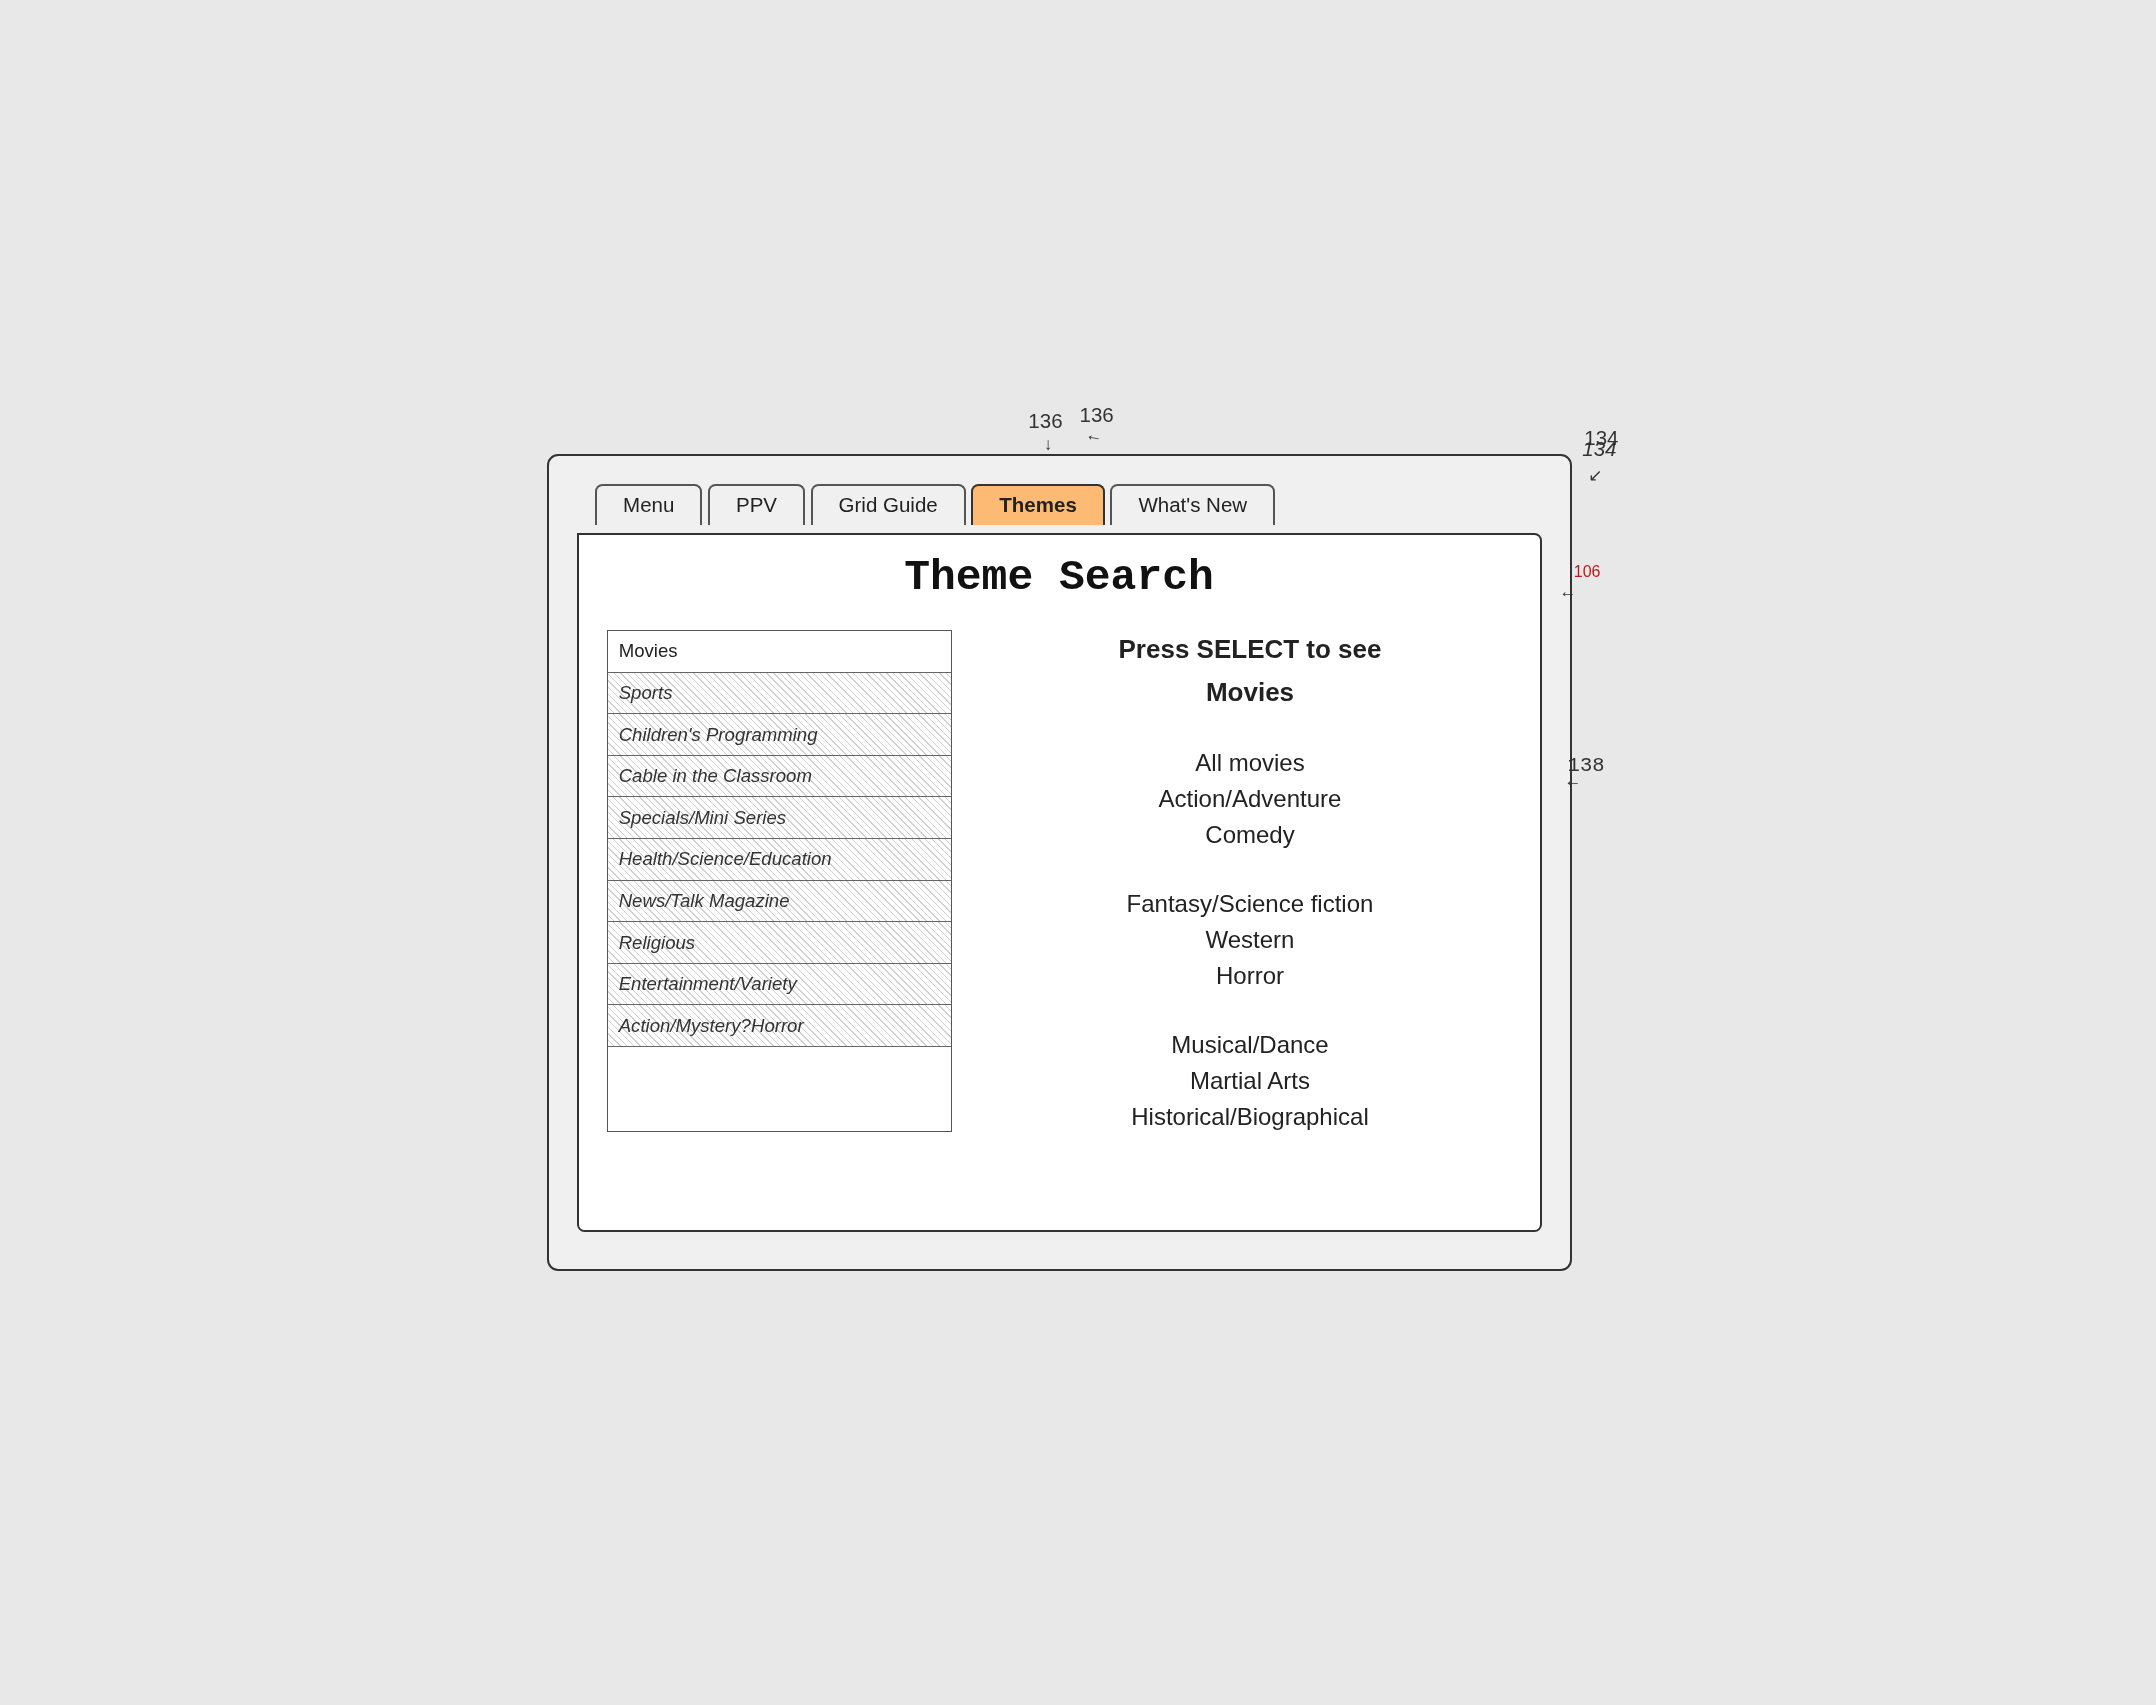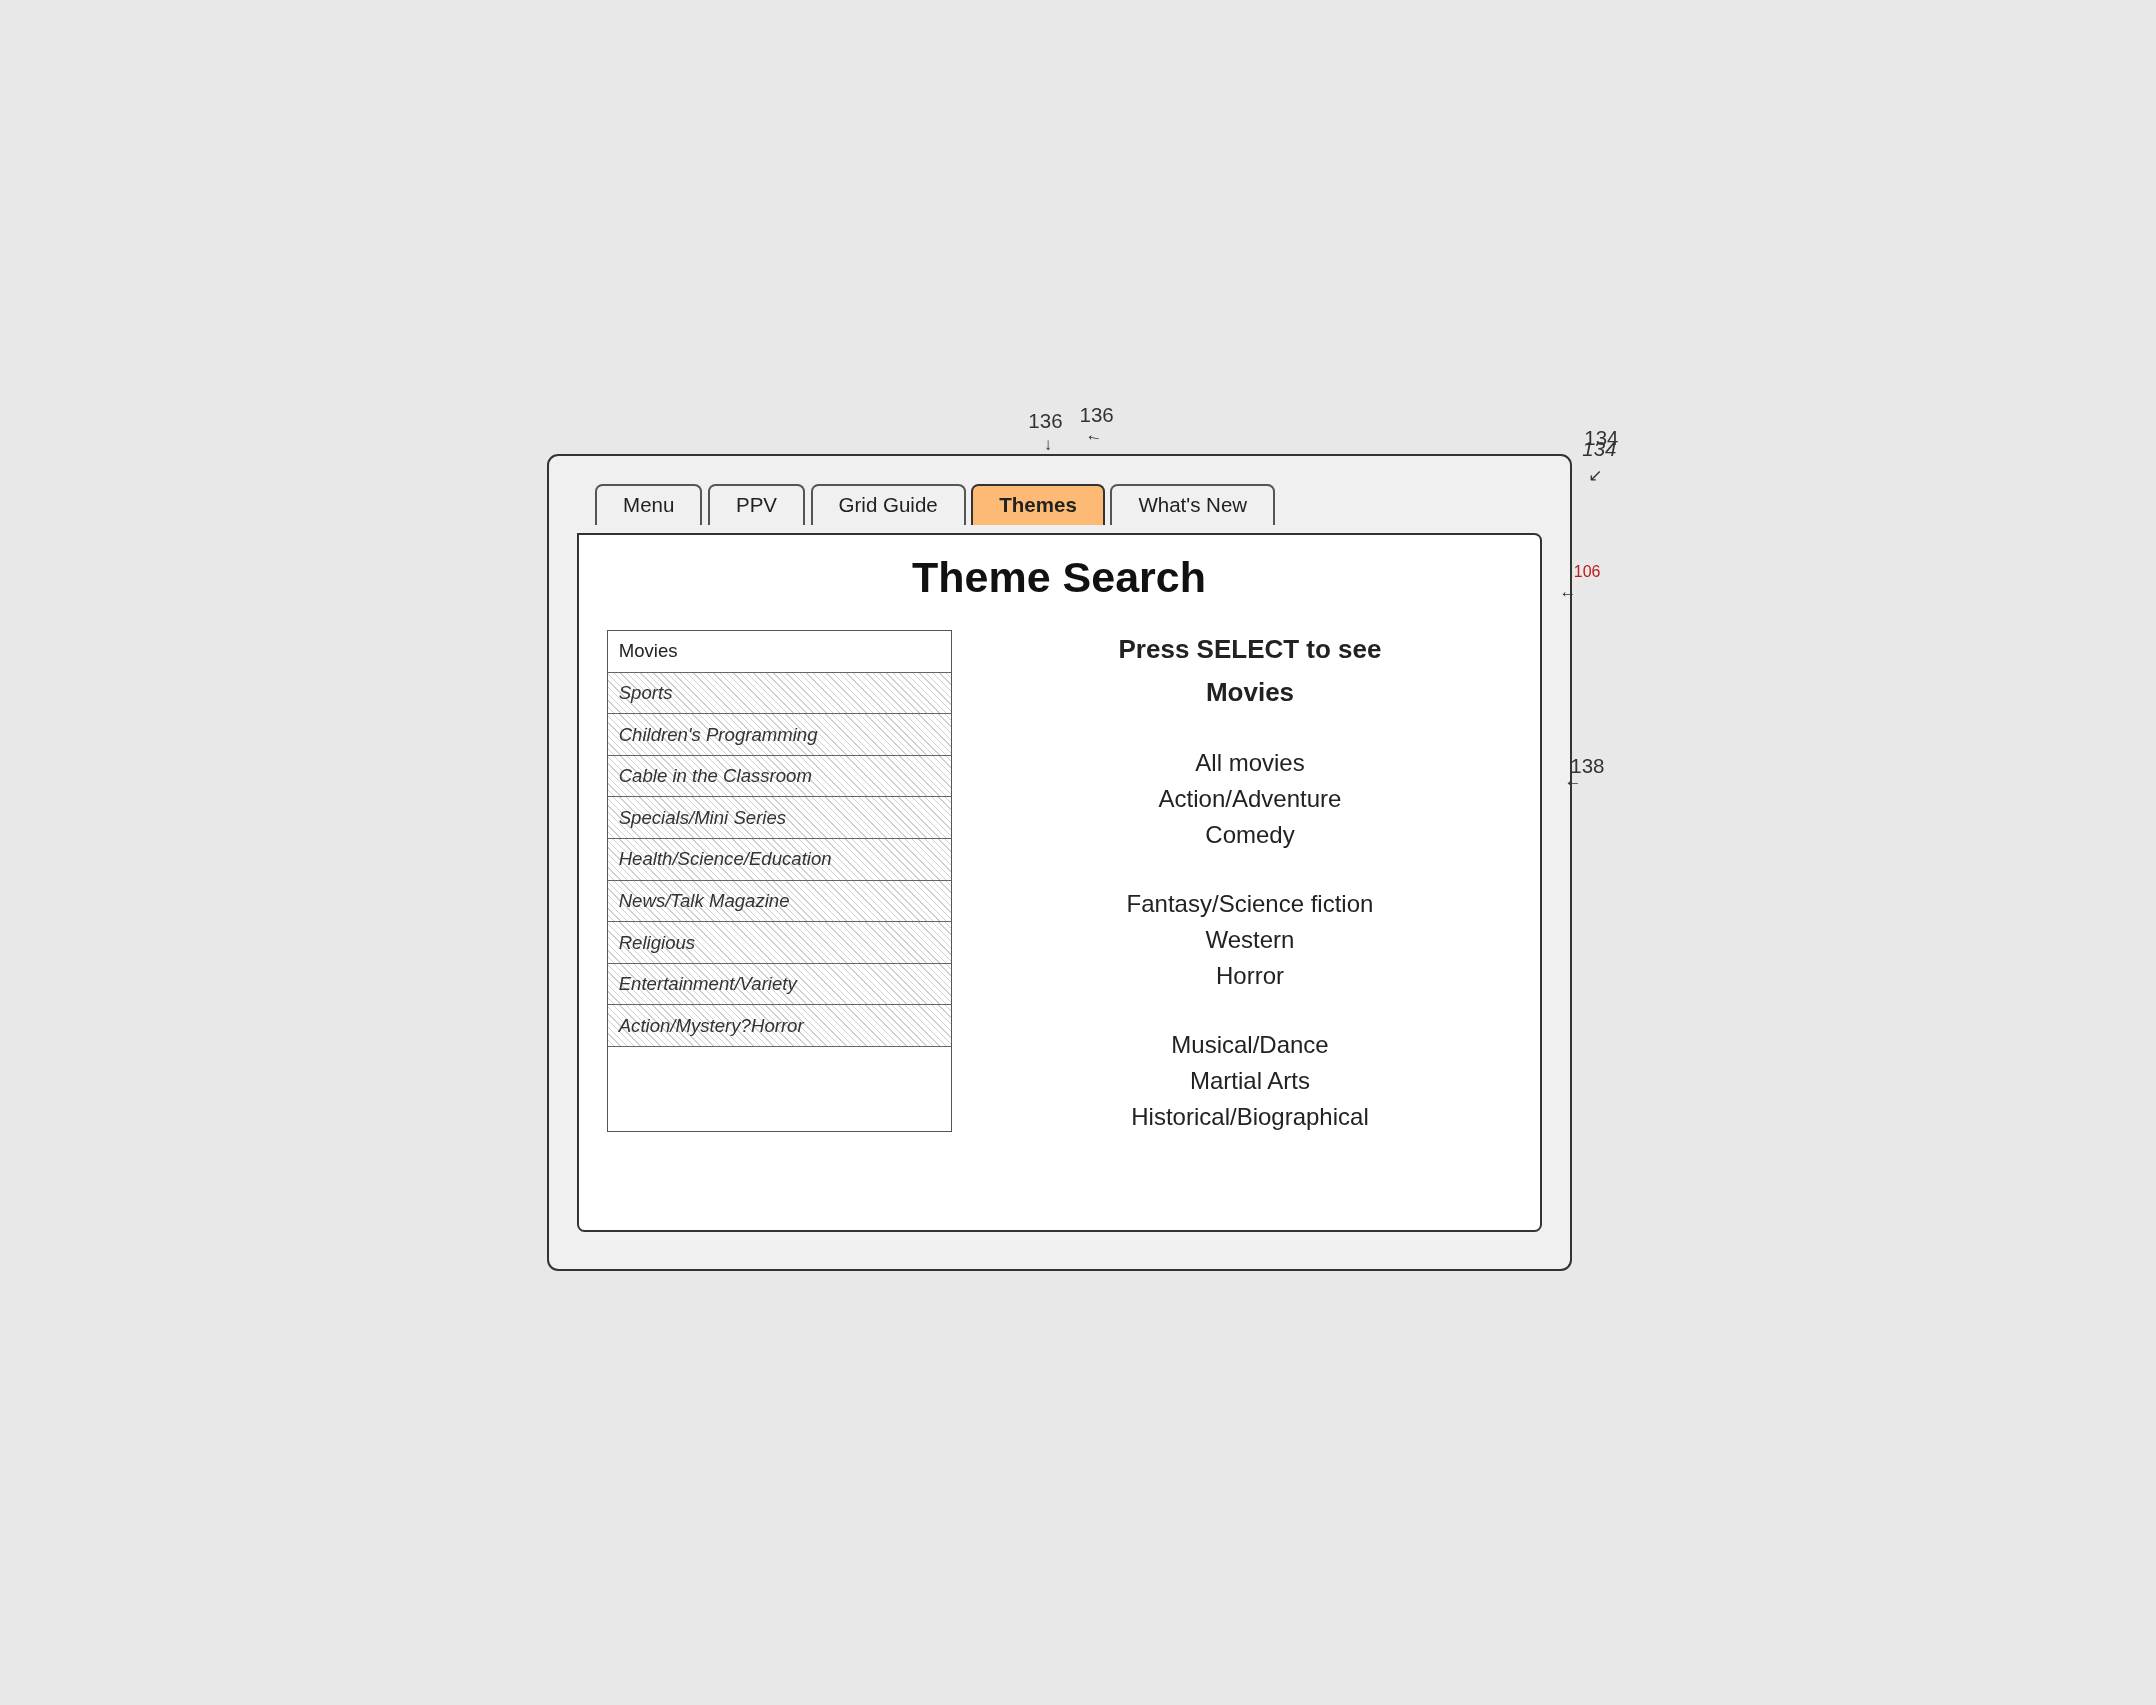--- a/index.html
+++ b/index.html
@@ -60,21 +60,21 @@
       position: relative;
       min-height: 699px;
     }
 
     .panel-title {
       text-align: center;
       font-size: 43px;
       font-weight: bold;
       margin-bottom: 28px;
       color: #111;
-      font-family: Liberation Sans, sans-serif;
+      font-family: Liberation Mono, monospace;
     }
 
     .content-row {
       display: flex;
       flex-direction: row;
       gap: 37px;
       align-items: flex-start;
     }
 
     
@@ -194,21 +194,21 @@
           <div class="list-item hatched">Health/Science/Education</div>
           <div class="list-item hatched">News/Talk Magazine</div>
           <div class="list-item hatched">Religious</div>
           <div class="list-item hatched">Entertainment/Variety</div>
           <div class="list-item hatched">Action/Mystery?Horror</div>
           <div class="list-item empty"></div>
         </div>
 
         <div class="info-panel">
 
-          <div style="position:absolute; right:-93px; top:121px; font-size:20.5px; color:#333;">138</div>
+          <div style="position:absolute; right:-93px; top:121px; font-size:20.5px; color:#333;font-family:Liberation Mono, monospace;">138</div>
           <div style="position:absolute; right:-70px; top:138px; font-size:17px; color:#333;">←</div>
 
           <div class="info-section">
             <span class="highlight">Press SELECT to see</span>
             <span class="highlight">Movies</span>
           </div>
 
           <div class="info-section">
             <span class="item-line">All movies</span>
             <span class="item-line">Action/Adventure</span>

